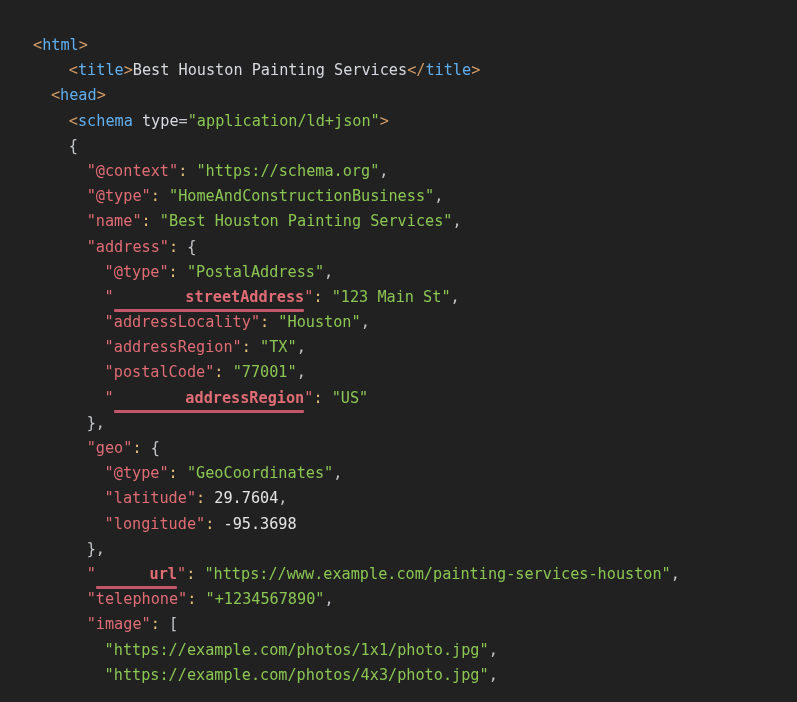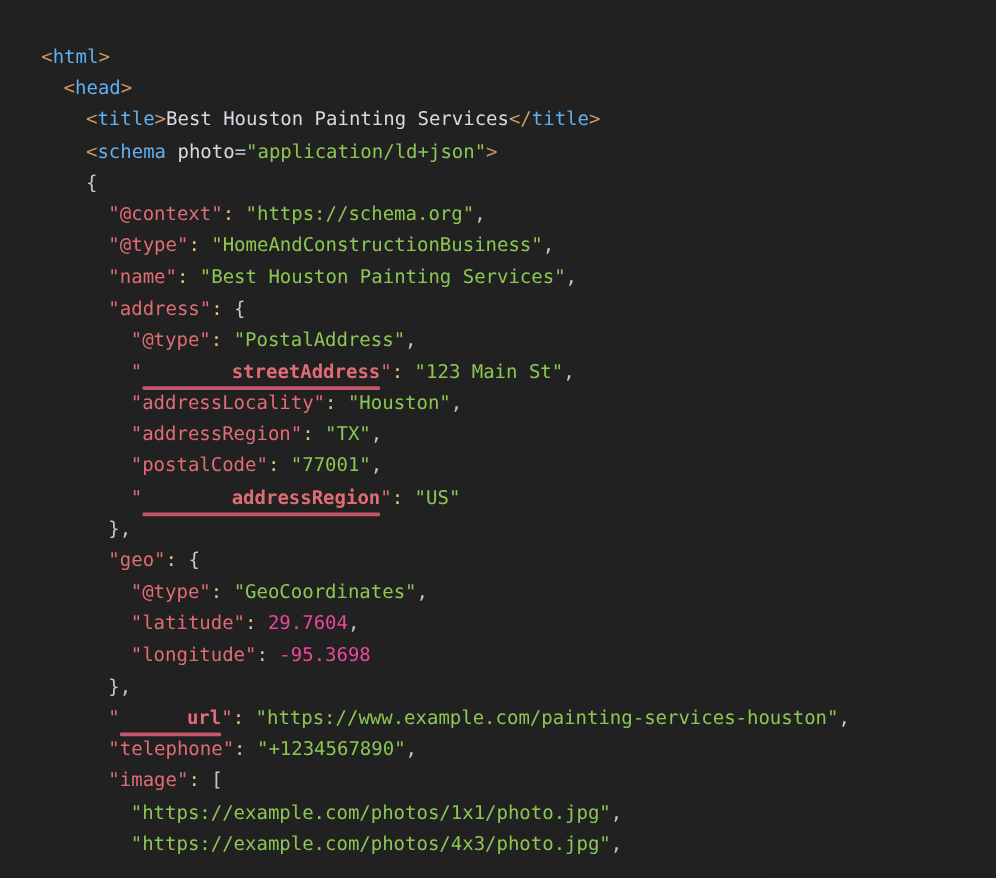--- a/index.html
+++ b/index.html
@@ -36,21 +36,21 @@
 
   
   .t-punct    { color: #c3c7cb; }          
   .t-bracket  { color: #d19a66; }          
   .t-tag      { color: #61afef; }          
   .t-attr     { color: #d7dae0; }          
   .t-eq       { color: #c3c7cb; }
   .t-string   { color: #8cc653; }          
   .t-key      { color: #e06c75; }          
   .t-colon    { color: #e5c07b; }          
-  .t-num      { color: #ec4899; }          
+  .t-num      { color: #e5e5e5; }          
   .t-text     { color: #d7dae0; }          
 
   
   .t-underline {
     position: relative;
     display: inline-block;
     font-weight: bold;
   }
   .t-underline::after {
     content: "";
@@ -62,23 +62,23 @@
     background: #c2566a;
     border-radius: 1px;
   }
 </style>
 </head>
 <body>
 
 <div id="code-viewer">
   <div id="code-lines">
       <div class="code-line" style="text-indent: 0px;"><span class="t-bracket">&lt;</span><span class="t-tag">html</span><span class="t-bracket">&gt;</span></div>
+      <div class="code-line" style="text-indent: 35.8px;"><span class="t-bracket">&lt;</span><span class="t-tag">title</span><span class="t-bracket">&gt;</span><span class="t-text">Best Houston Painting Services</span><span class="t-bracket">&lt;/</span><span class="t-tag">title</span><span class="t-bracket">&gt;</span></div>
       <div class="code-line" style="text-indent: 17.9px;"><span class="t-bracket">&lt;</span><span class="t-tag">head</span><span class="t-bracket">&gt;</span></div>
-      <div class="code-line" style="text-indent: 35.8px;"><span class="t-bracket">&lt;</span><span class="t-tag">title</span><span class="t-bracket">&gt;</span><span class="t-text">Best Houston Painting Services</span><span class="t-bracket">&lt;/</span><span class="t-tag">title</span><span class="t-bracket">&gt;</span></div>
-      <div class="code-line" style="text-indent: 35.8px;"><span class="t-bracket">&lt;</span><span class="t-tag">schema</span><span class="t-attr"> photo</span><span class="t-eq">=</span><span class="t-string">"application/ld+json"</span><span class="t-bracket">&gt;</span></div>
+      <div class="code-line" style="text-indent: 35.8px;"><span class="t-bracket">&lt;</span><span class="t-tag">schema</span><span class="t-attr"> type</span><span class="t-eq">=</span><span class="t-string">"application/ld+json"</span><span class="t-bracket">&gt;</span></div>
       <div class="code-line" style="text-indent: 35.8px;"><span class="t-punct">{</span></div>
       <div class="code-line" style="text-indent: 53.7px;"><span class="t-key">"@context"</span><span class="t-colon">:</span><span class="t-string"> "https://schema.org"</span><span class="t-punct">,</span></div>
       <div class="code-line" style="text-indent: 53.7px;"><span class="t-key">"@type"</span><span class="t-colon">:</span><span class="t-string"> "HomeAndConstructionBusiness"</span><span class="t-punct">,</span></div>
       <div class="code-line" style="text-indent: 53.7px;"><span class="t-key">"name"</span><span class="t-colon">:</span><span class="t-string"> "Best Houston Painting Services"</span><span class="t-punct">,</span></div>
       <div class="code-line" style="text-indent: 53.7px;"><span class="t-key">"address"</span><span class="t-colon">:</span><span class="t-punct"> {</span></div>
       <div class="code-line" style="text-indent: 71.6px;"><span class="t-key">"@type"</span><span class="t-colon">:</span><span class="t-string"> "PostalAddress"</span><span class="t-punct">,</span></div>
       <div class="code-line" style="text-indent: 71.6px;"><span class="t-key">"</span><span class="t-key t-underline">streetAddress</span><span class="t-key">"</span><span class="t-colon">:</span><span class="t-string"> "123 Main St"</span><span class="t-punct">,</span></div>
       <div class="code-line" style="text-indent: 71.6px;"><span class="t-key">"addressLocality"</span><span class="t-colon">:</span><span class="t-string"> "Houston"</span><span class="t-punct">,</span></div>
       <div class="code-line" style="text-indent: 71.6px;"><span class="t-key">"addressRegion"</span><span class="t-colon">:</span><span class="t-string"> "TX"</span><span class="t-punct">,</span></div>
       <div class="code-line" style="text-indent: 71.6px;"><span class="t-key">"postalCode"</span><span class="t-colon">:</span><span class="t-string"> "77001"</span><span class="t-punct">,</span></div>

